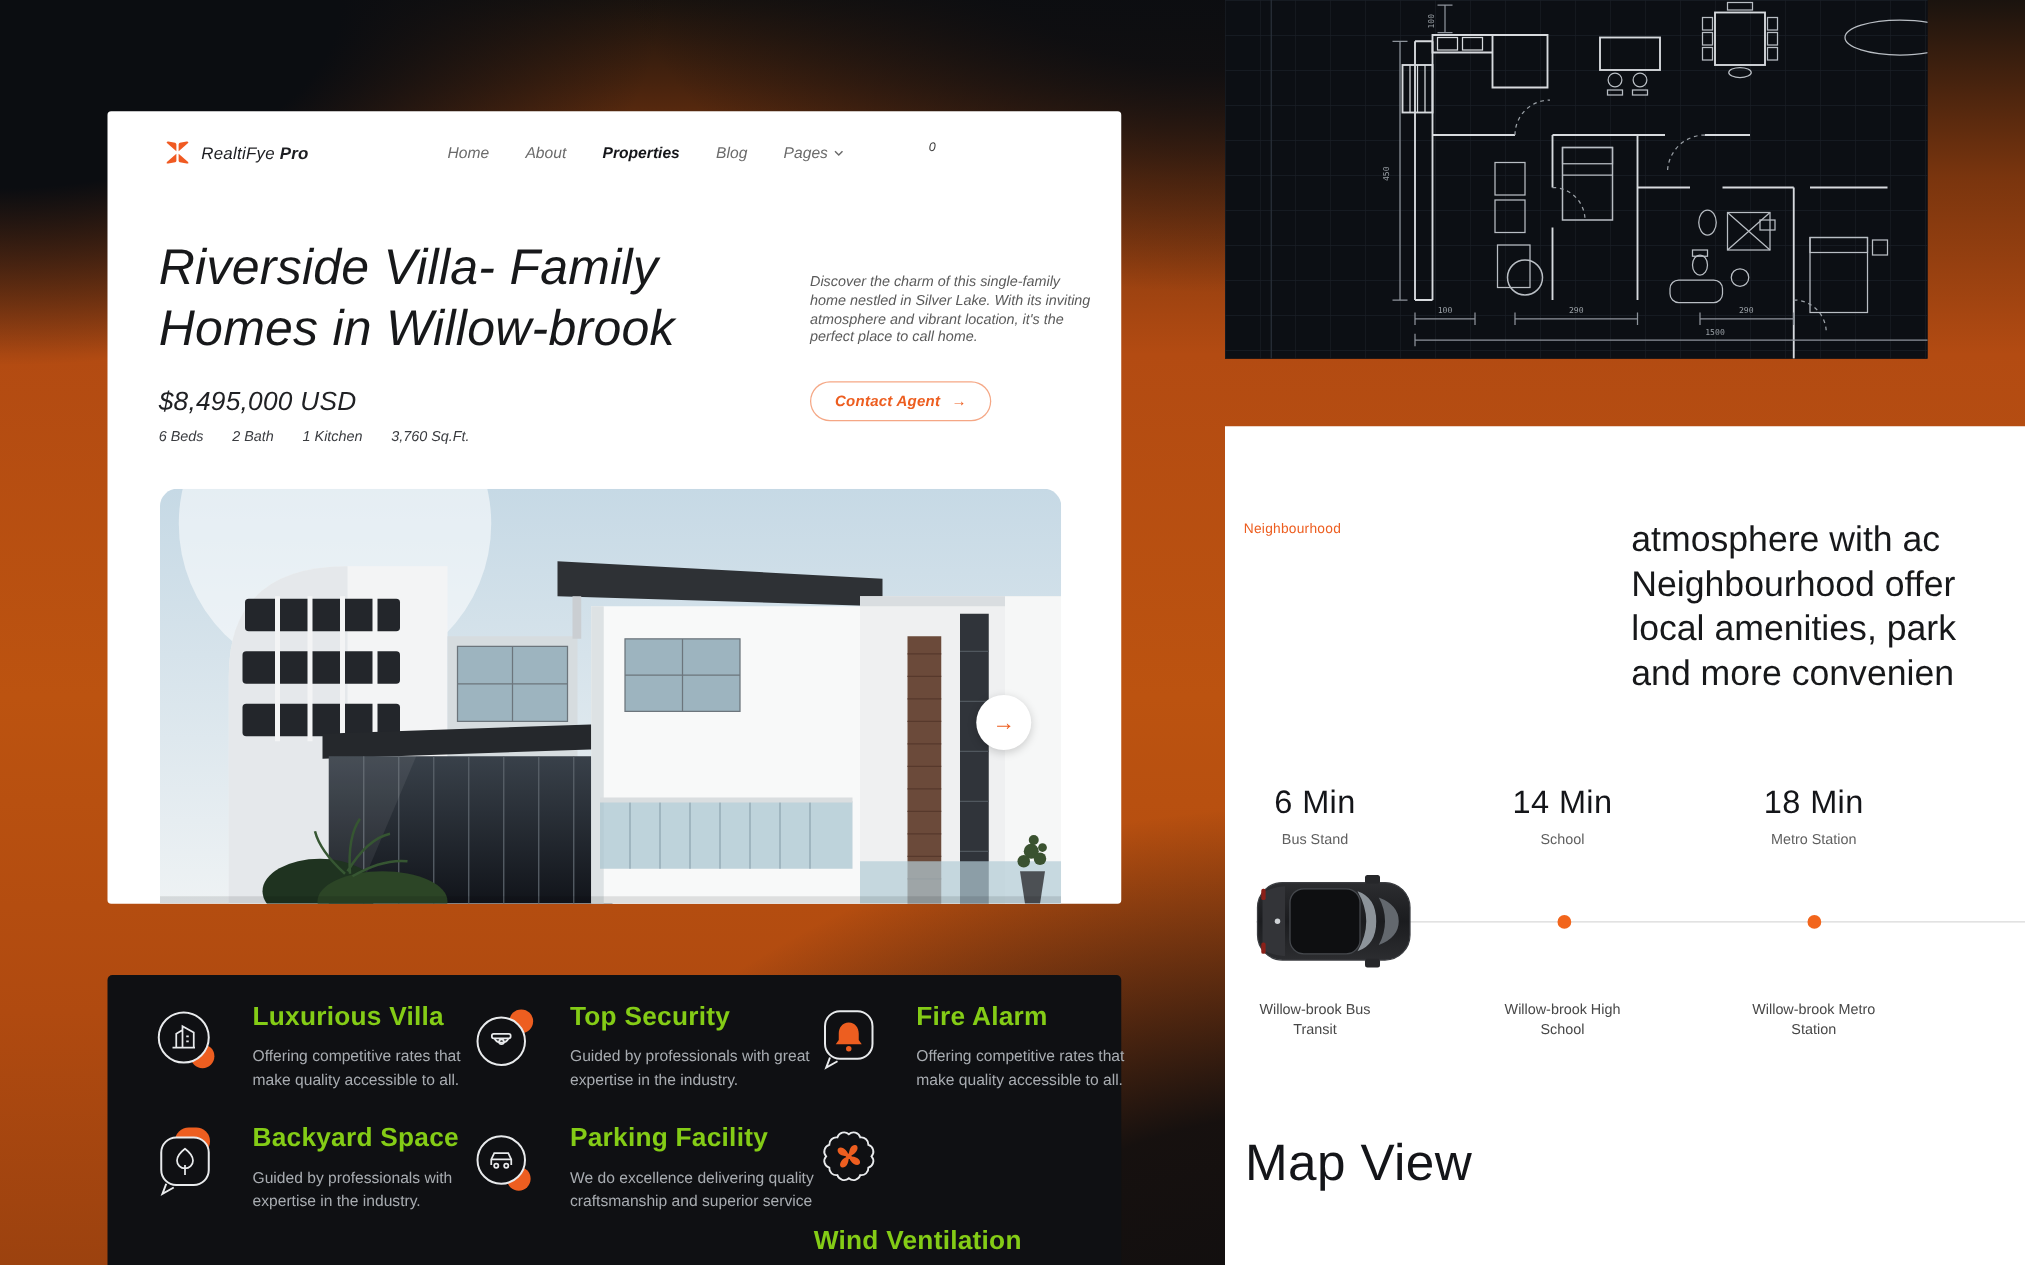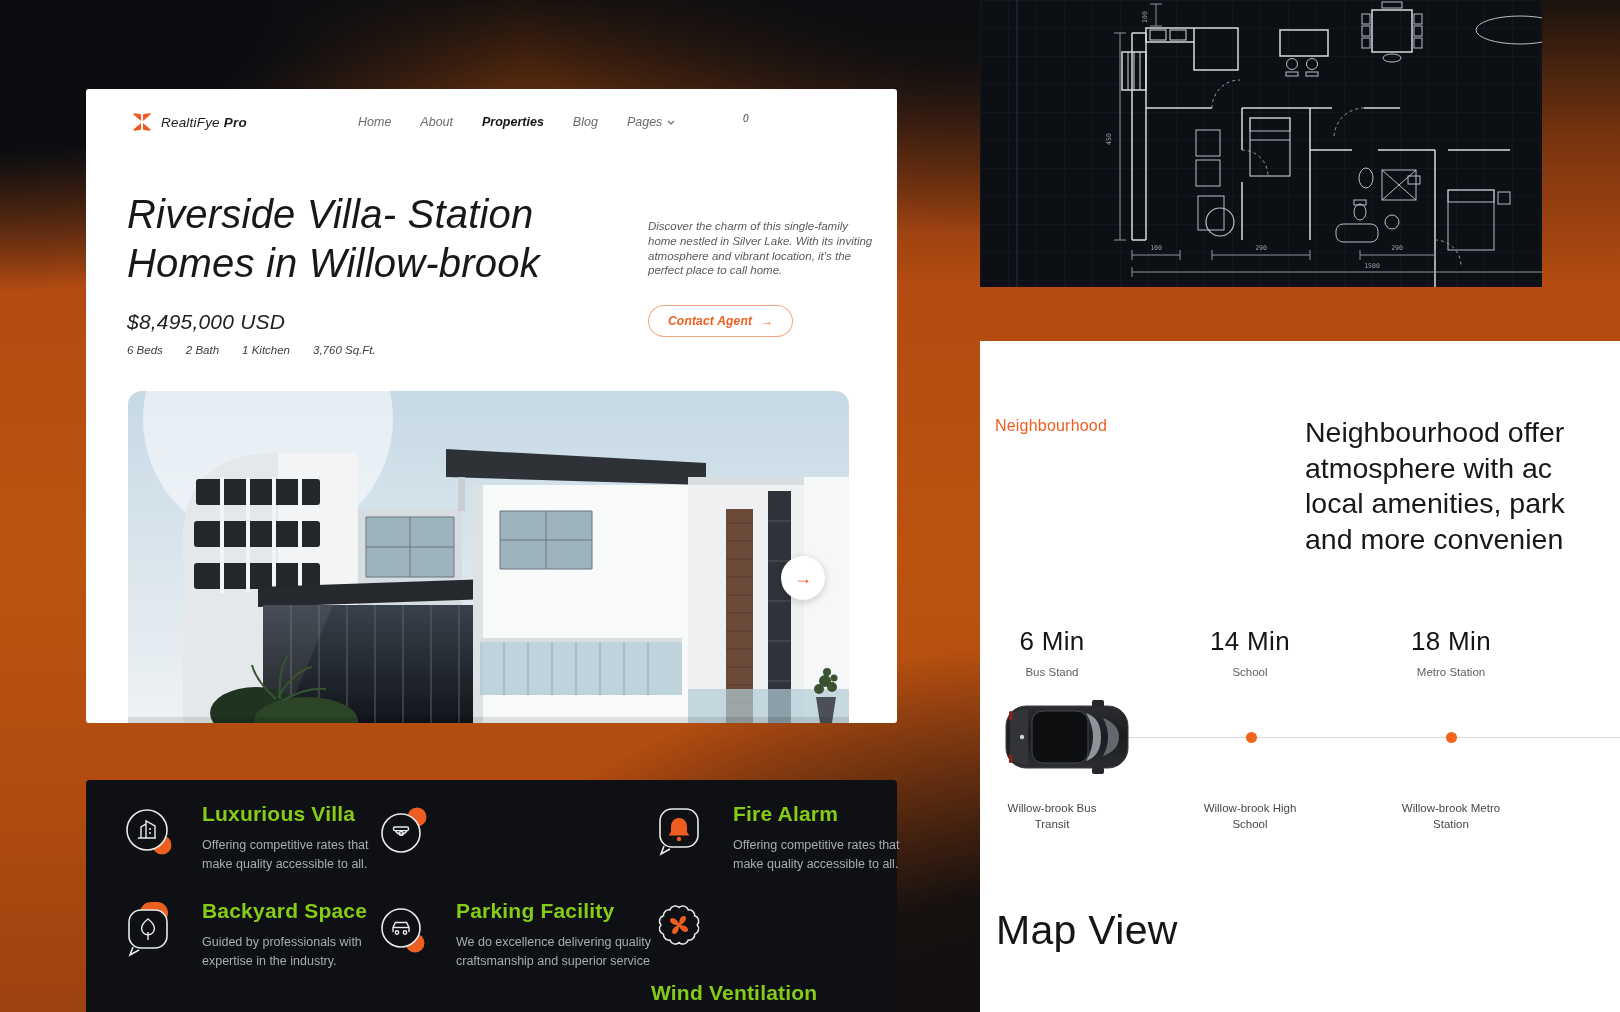--- a/index.html
+++ b/index.html
@@ -35,21 +35,21 @@
   
   .card-features{left:86px;top:780px;width:811px;height:232px;background:#0f1013;border-radius:4px 4px 0 0;color:#fff;}
   .feature{position:absolute;display:flex;gap:24px;width:262px;}
   .feature .ficon{flex:0 0 58px;width:58px;height:62px;}
   .ftitle{font-size:21px;font-weight:700;color:#84cc16;letter-spacing:.2px;}
   .fdesc{margin-top:10px;font-size:12.5px;line-height:19px;color:#a8acb1;width:196px;}
   
   .card-blueprint{left:980px;top:0;width:562px;height:287px;background:#0c0f14;overflow:hidden;}
   
   .card-neigh{left:980px;top:341px;width:640px;height:671px;background:#ffffff;overflow:hidden;}
-  .n-label{position:absolute;left:15px;top:76px;color:#ed5e20;font-size:16px;letter-spacing:.2px;}
+  .n-label{position:absolute;left:15px;top:76px;color:#ed5e20;font-size:11px;letter-spacing:.2px;}
   .n-heading{position:absolute;left:325px;top:74px;font-size:28.5px;line-height:35.5px;color:#17181a;white-space:nowrap;}
   .stop{position:absolute;width:150px;text-align:center;}
   .stop-time{font-size:26px;color:#141519;letter-spacing:.3px;}
   .stop-place{margin-top:9px;font-size:11.5px;color:#5f5f5f;}
   .tline{position:absolute;left:25px;top:396px;width:615px;height:1px;background:#d9d9d9;}
   .tdot{position:absolute;top:391px;width:11px;height:11px;border-radius:50%;background:#f2651c;}
   .car{position:absolute;left:22px;top:357px;width:133px;height:78px;}
   .station{position:absolute;width:150px;top:460px;text-align:center;font-size:11.5px;line-height:15.5px;color:#474747;}
   .map-heading{position:absolute;left:16px;top:566px;font-size:41px;color:#141519;letter-spacing:.3px;}
   svg{display:block;}
@@ -167,21 +167,21 @@
       <span class="nav-item">
           <span>Pages</span>
         <svg width="8" height="5" viewBox="0 0 8 5">
             <path d="M1 1l3 3 3-3" fill="none" stroke="#6b6b6b" stroke-width="1.2"></path>
           </svg>
       </span>
     </div>
     <span class="cart-count">0</span>
 
     <div class="hero-title">
-      <div>Riverside Villa- Station</div>
+      <div>Riverside Villa- Family</div>
       <div>Homes in Willow-brook</div>
     </div>
 
     <div class="hero-price">$8,495,000 USD</div>
 
     <div class="hero-stats">
       <span>6 Beds</span>
       <span>2 Bath</span>
       <span>1 Kitchen</span>
       <span>3,760 Sq.Ft.</span>
@@ -311,20 +311,24 @@
     <div class="feature" style="left:288px;top:22px;">
       <svg class="ficon" viewBox="0 0 58 62">
         <circle cx="43" cy="15" r="9.5" fill="#ed5e20"></circle>
         <circle cx="27" cy="31" r="19" fill="#0f1013" stroke="#e8eaec" stroke-width="1.6"></circle>
         <g stroke="#e8eaec" stroke-width="1.4" fill="none">
           <rect x="19.5" y="25" width="15" height="3.6" rx="1.4"></rect>
           <path d="M21.5 28.6a6.4 6.4 0 0 0 11.4 0"></path>
           <circle cx="27.2" cy="31.4" r="1.9"></circle>
         </g>
       </svg>
+      <div>
+          <div class="ftitle">Top Security</div>
+        <div class="fdesc">Guided by professionals with great expertise in the industry.</div>
+        </div>
     </div>
 
     <div class="feature" style="left:565px;top:22px;">
       <svg class="ficon" viewBox="0 0 58 62">
         <rect x="9" y="7" width="38" height="38" rx="12" fill="#0f1013" stroke="#e8eaec" stroke-width="1.6"></rect>
         <path d="M13 44L10 52L19 47" fill="#0f1013" stroke="#e8eaec" stroke-width="1.6"></path>
         <path d="M28 16c-5.2 0-8 4.2-8 9v5l-2.4 3.4h20.8L36 30v-5c0-4.8-2.8-9-8-9z" fill="#ed5e20"></path>
         <circle cx="28" cy="37" r="2.2" fill="#ed5e20"></circle>
       </svg>
       <div>
@@ -379,22 +383,22 @@
       </svg>
       <div>
           <div class="ftitle">Wind Ventilation</div>
         </div>
     </div>
   </div>
 
   <div class="card card-neigh">
     <div class="n-label">Neighbourhood</div>
     <div class="n-heading">
+      <div>atmosphere with ac</div>
       <div>Neighbourhood offer</div>
-      <div>atmosphere with ac</div>
       <div>local amenities, park</div>
       <div>and more convenien</div>
     </div>
 
     <div class="stop" style="left:-3px;top:285px;">
       <div class="stop-time">6 Min</div>
       <div class="stop-place">Bus Stand</div>
     </div>
     <div class="stop" style="left:195px;top:285px;">
       <div class="stop-time">14 Min</div>

